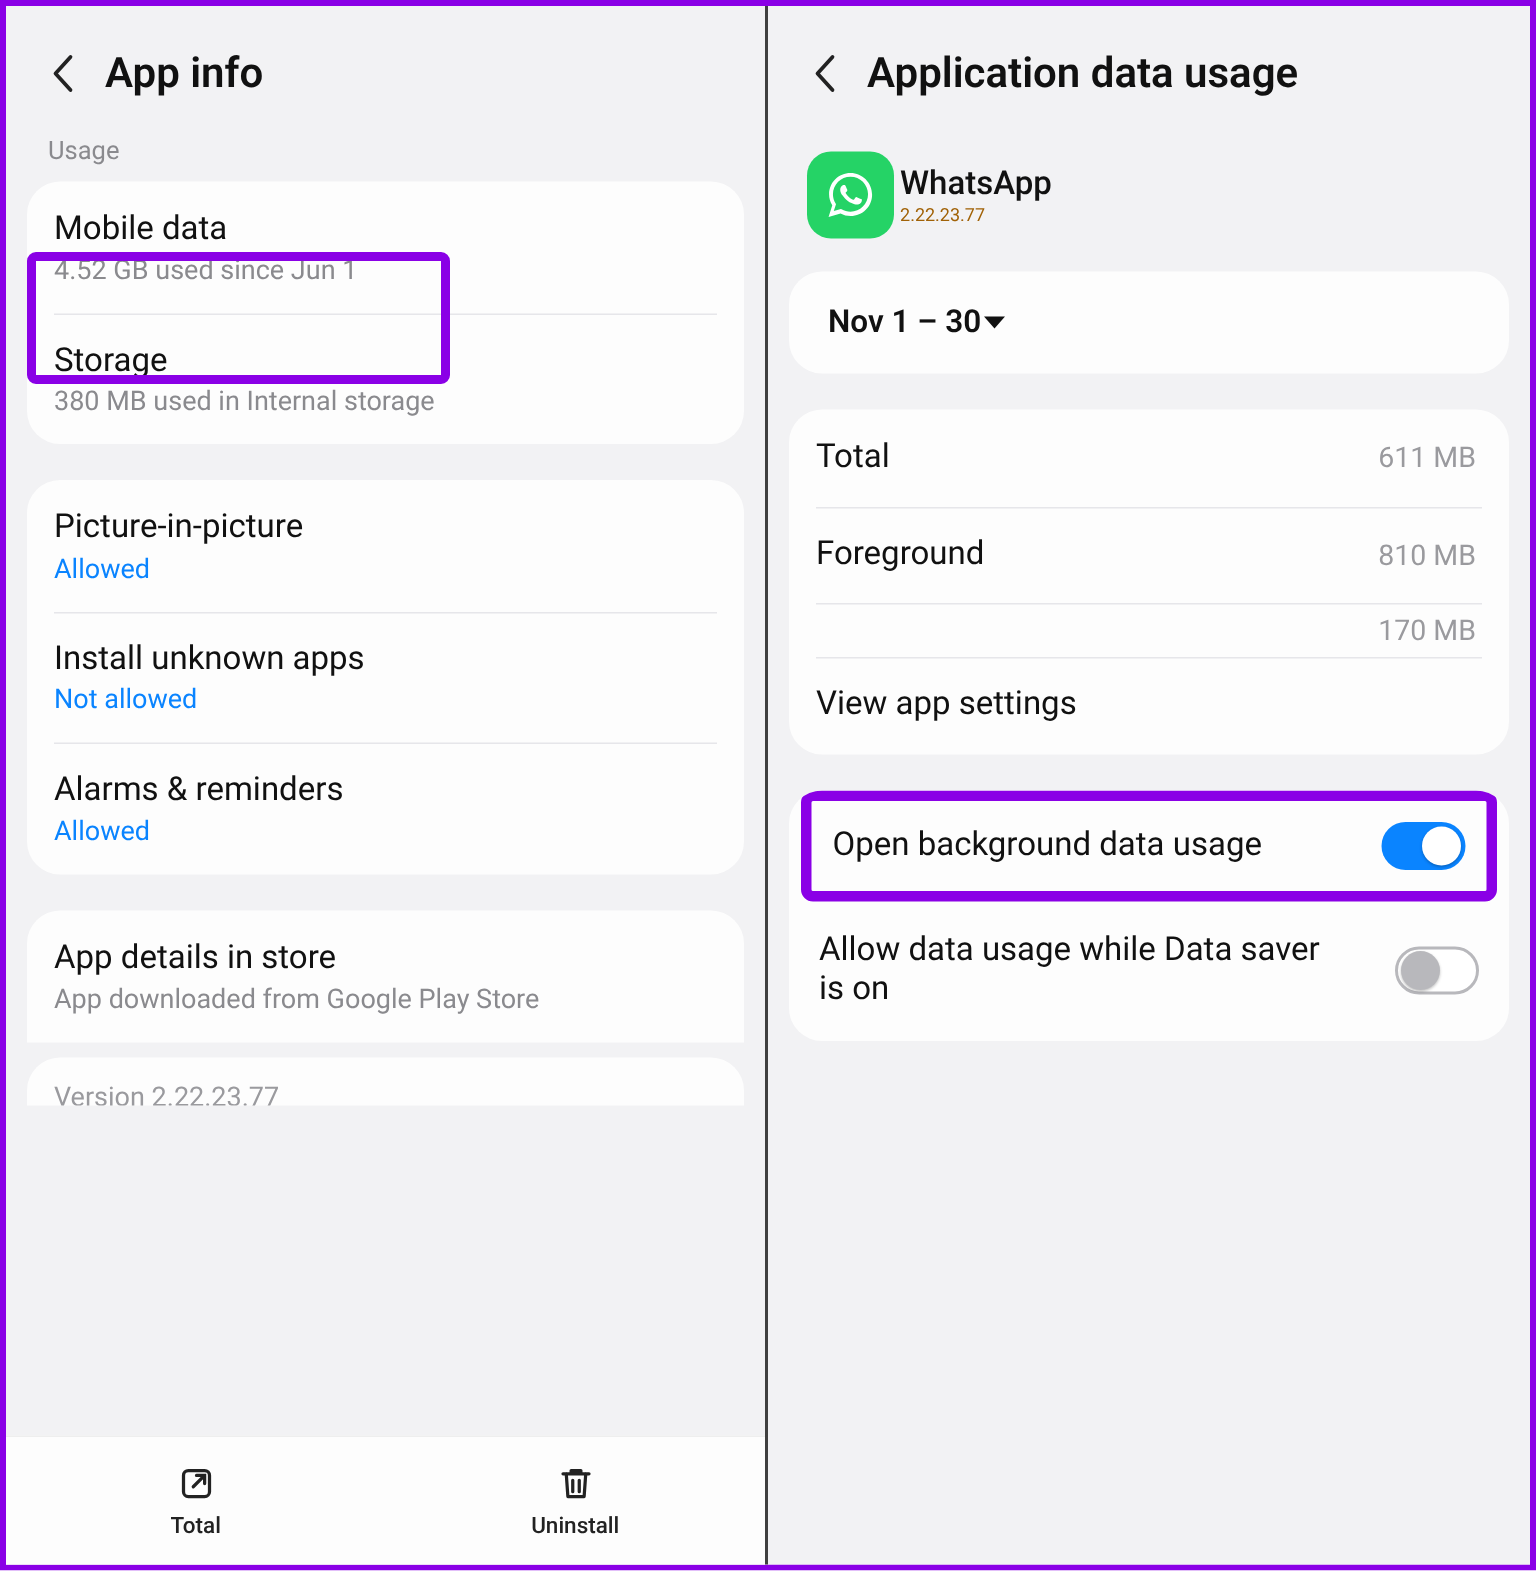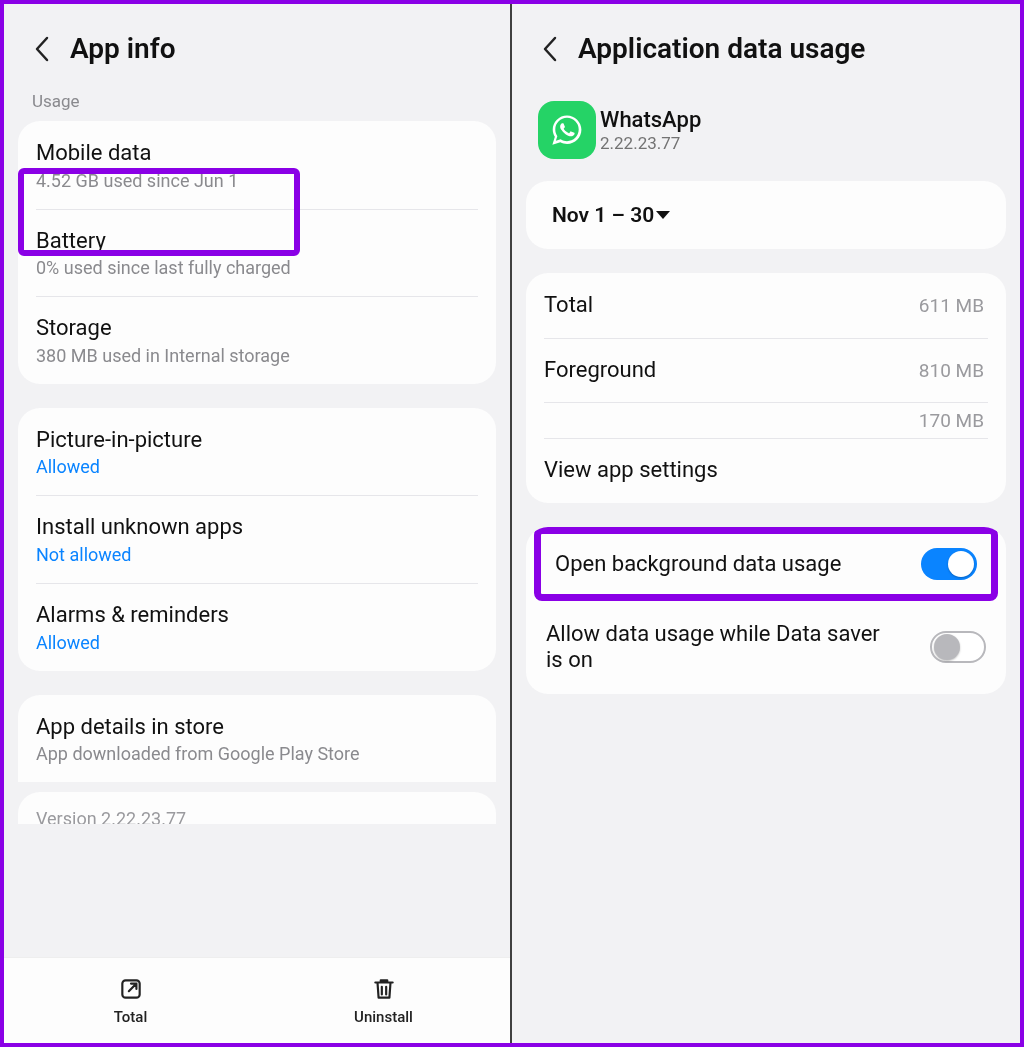--- a/index.html
+++ b/index.html
@@ -142,21 +142,21 @@
   .app-icon {
     width: 58px; height: 58px;
     border-radius: 16px;
     background: #25D366;
     display: flex;
     align-items: center;
     justify-content: center;
   }
   .app-icon svg { width: 36px; height: 36px; }
   .app-name { font-size: 22px; color: #111; font-weight: 500;}
-  .app-ver { font-size: 17px; color: #737373; margin-top: 1px;}
+  .app-ver { font-size: 12px; color: #a16207; margin-top: 1px;}
 
   
   .date-card {
     background: #fdfdfd;
     border-radius: 22px;
     margin: 14px 14px 18px 14px;
     padding: 22px 26px;
     display: flex;
     align-items: center;
     gap: 0;
@@ -237,24 +237,20 @@
     </div>
 
     <div class="section-label">Usage</div>
 
     <div class="card">
       <div class="row">
         <div class="row-title">Mobile data</div>
         <div class="row-sub">4.52 GB used since Jun 1</div>
       </div>
       <div class="row">
-        <div class="row-title">Battery</div>
-        <div class="row-sub">0% used since last fully charged</div>
-      </div>
-      <div class="row">
         <div class="row-title">Storage</div>
         <div class="row-sub">380 MB used in Internal storage</div>
       </div>
     </div>
 
     <div class="card">
       <div class="row">
         <div class="row-title">Picture-in-picture</div>
         <div class="row-sub-link">Allowed</div>
       </div>

